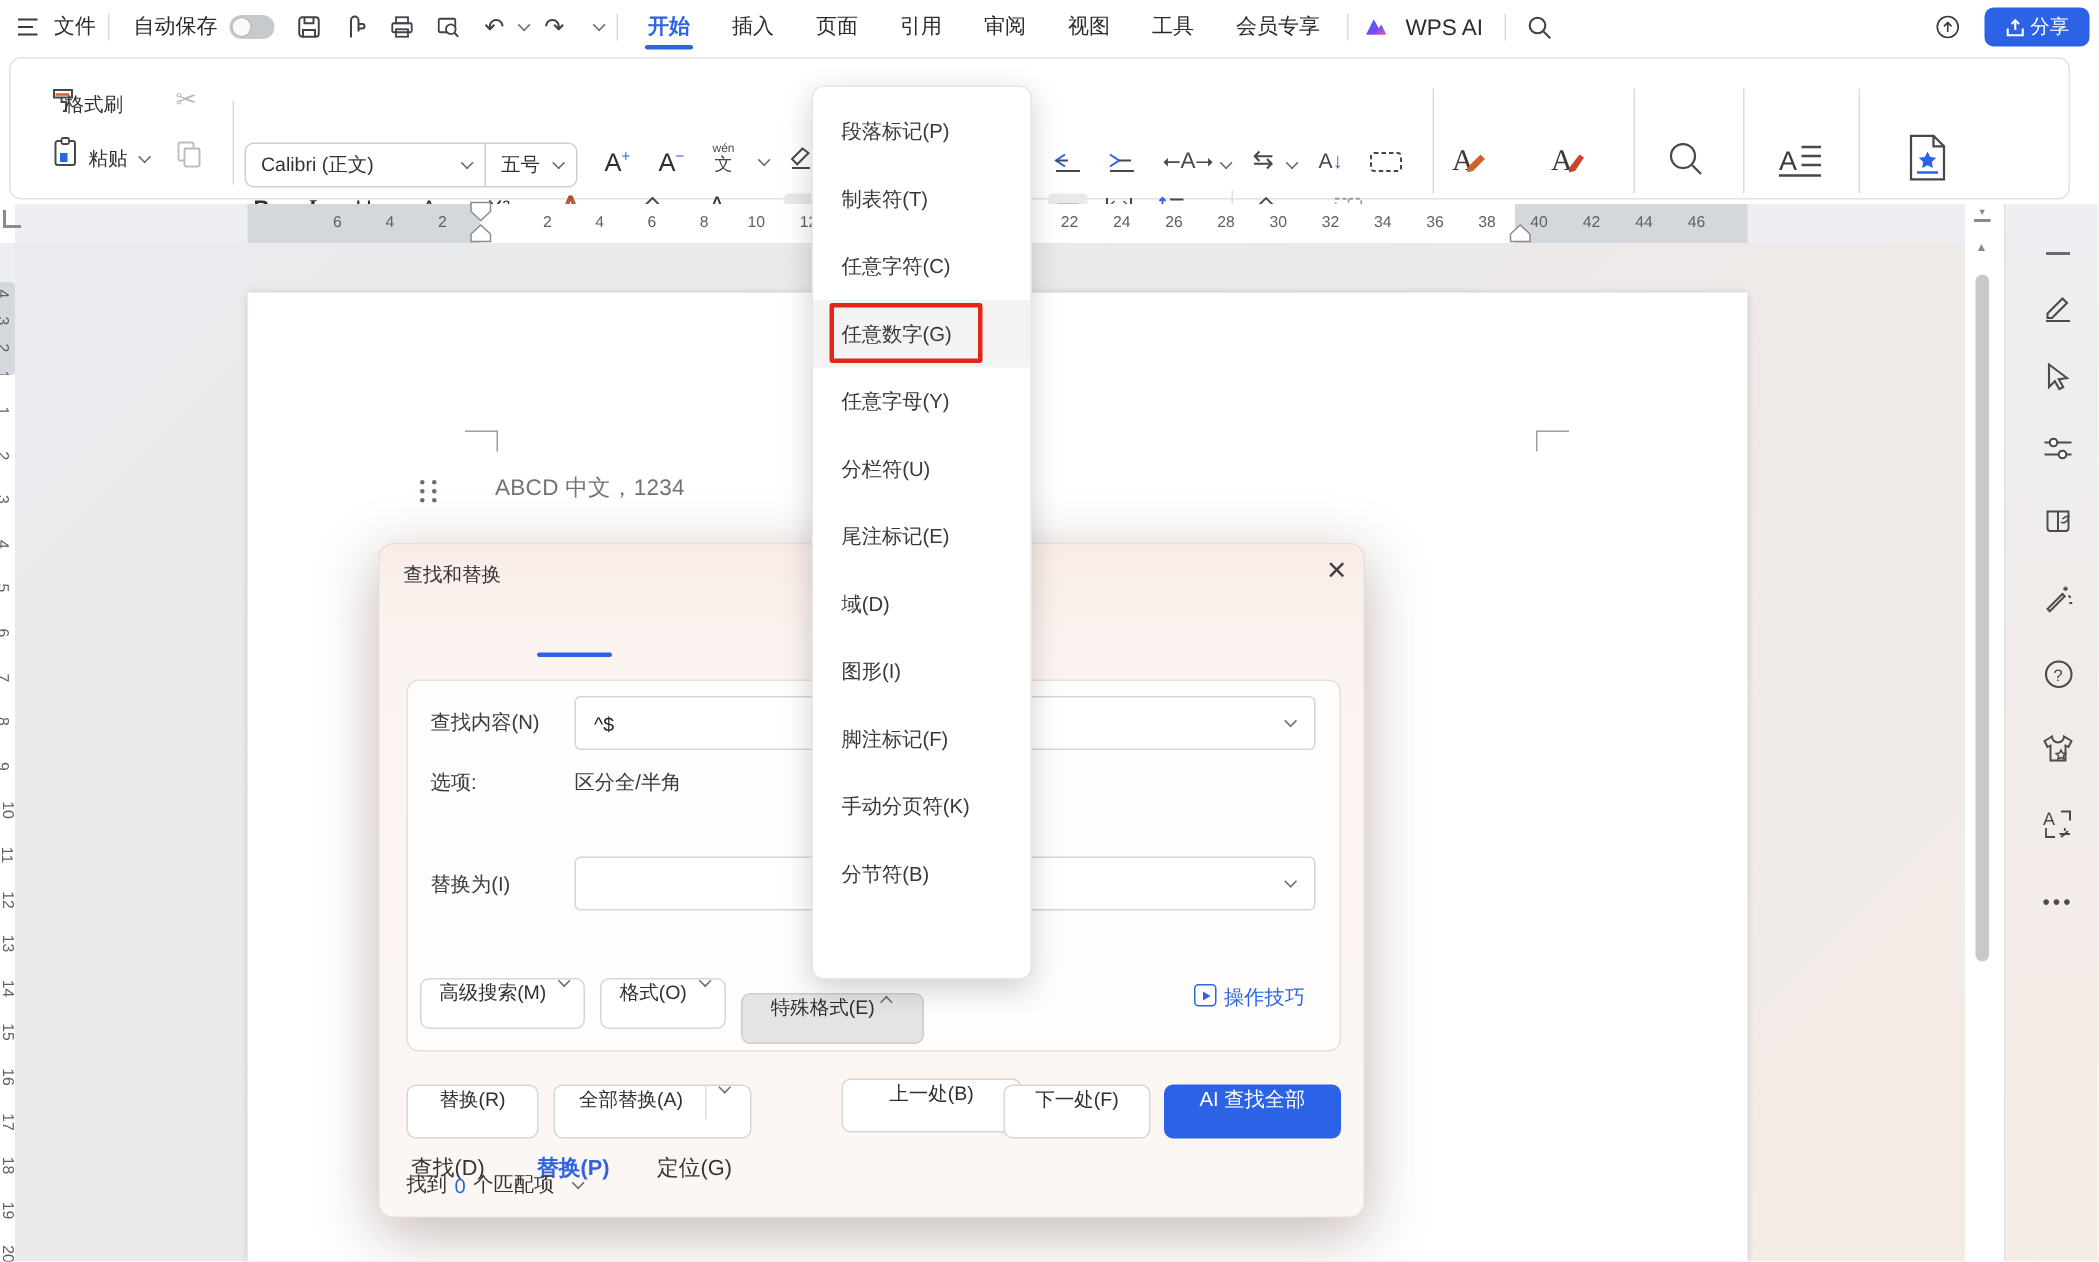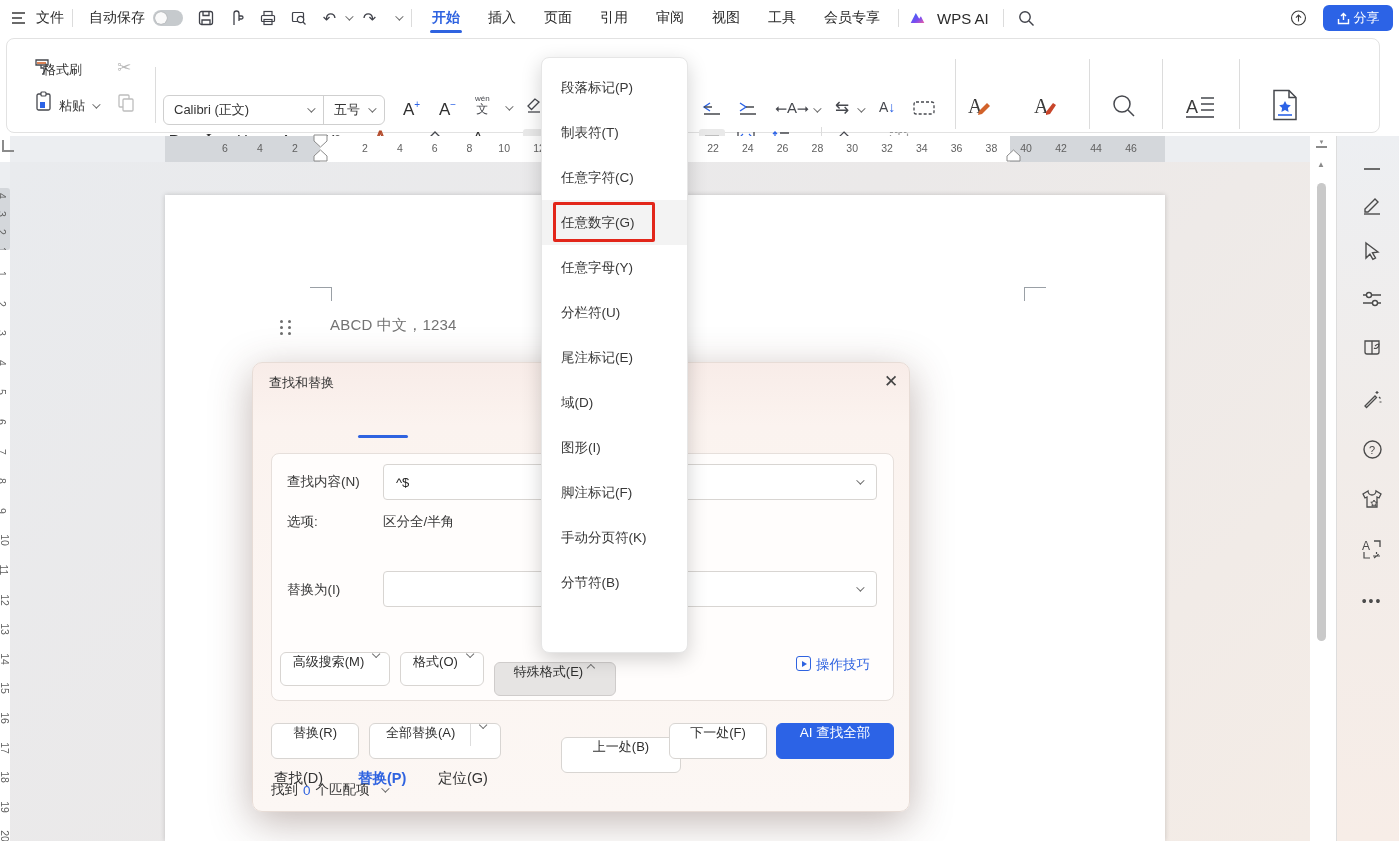--- a/index.html
+++ b/index.html
@@ -550,21 +550,21 @@
   </div>
 
   <div class="btn" style="left:18px;top:360px;width:88px;height:36px">
       <span>替换(R)</span>
     </div>
   <div class="btn" style="left:116px;top:360px;width:132px;height:36px;justify-content:flex-start;padding-left:16px">
     <span>全部替换(A)</span>
     <span style="width:1px;height:22px;background:#ddd;margin-left:8px"></span>
     <span class="chev" style="transform:rotate(45deg) translateY(-3px)"></span>
   </div>
-  <div class="btn" style="left:308px;top:374px;width:120px;height:36px">
+  <div class="btn" style="left:308px;top:356px;width:120px;height:36px">
       <span>上一处(B)</span>
     </div>
   <div class="btn" style="left:416px;top:360px;width:98px;height:36px">
       <span>下一处(F)</span>
     </div>
   <div class="btn primary" style="left:523px;top:360px;width:118px;height:36px">
       <span>AI 查找全部</span>
     </div>
 
   <div class="abs flex" style="left:18px;top:418px;font-size:13.5px;color:#333;gap:5px">

